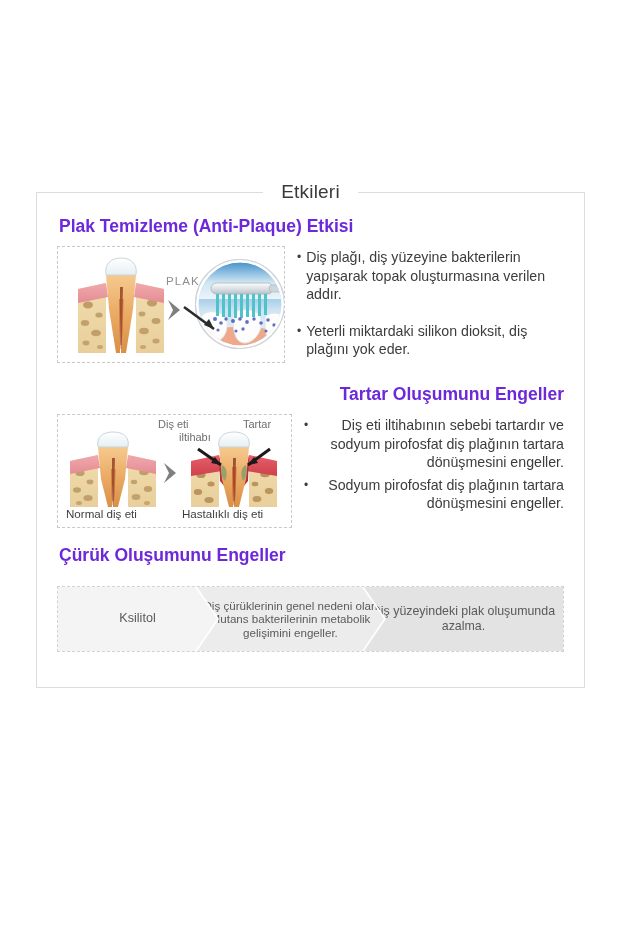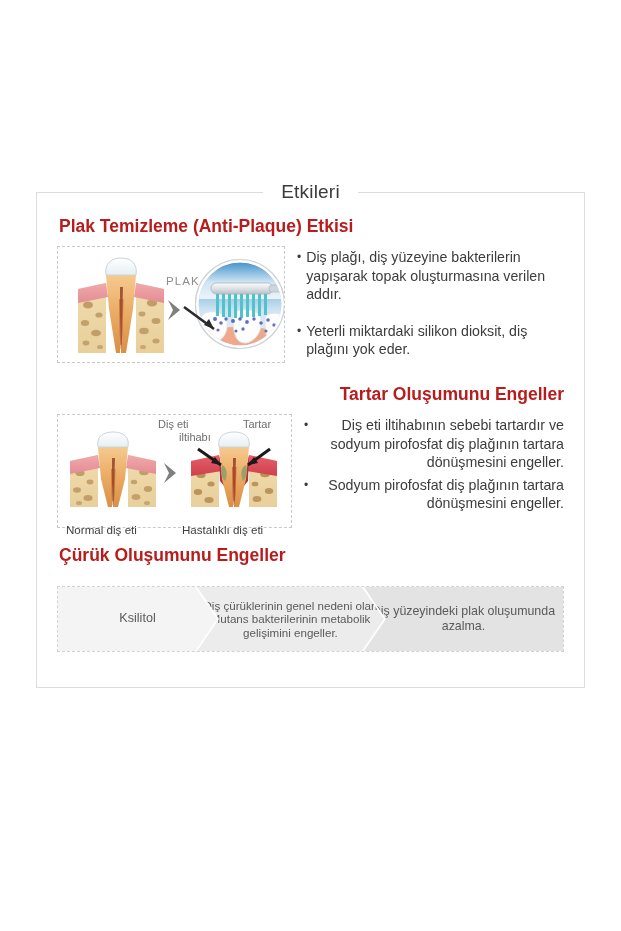--- a/index.html
+++ b/index.html
@@ -29,21 +29,21 @@
     font-size:19px;color:#3a3a3a;letter-spacing:.2px;line-height:22px;
   }
 
   .inner{
     position:absolute;left:0;top:0;right:0;bottom:0;
     padding:22px 20px 0 20px;box-sizing:border-box;
   }
 
   
   .sec-head{
-    color:#b91c1c;
+    color:#6d28d9;
     font-size:17.5px;
     line-height:22px;
     margin:0 0 9px 2px;
     white-space:nowrap;
   }
   .sec-head.s3{margin-top:6px;margin-bottom:20px;}
 
   
   .row{display:flex;align-items:flex-start;}
   .illus{
@@ -97,21 +97,21 @@
 
   
   .tooth-svg{display:block;}
   .lbl{
     position:absolute;
     color:#6e6e6e;
     font-size:11px;
     line-height:12px;
     white-space:nowrap;
   }
-  .lbl-bottom{font-size:11.6px;color:#3f3f3f;margin-top:16px;}
+  .lbl-bottom{font-size:11.6px;color:#3f3f3f;}
 </style>
 </head>
 <body>
 
 <div class="page">
 
   <div class="panel">
     <div class="inner">
 
       <h2 class="sec-head">Plak Temizleme (Anti-Plaque) Etkisi</h2>

